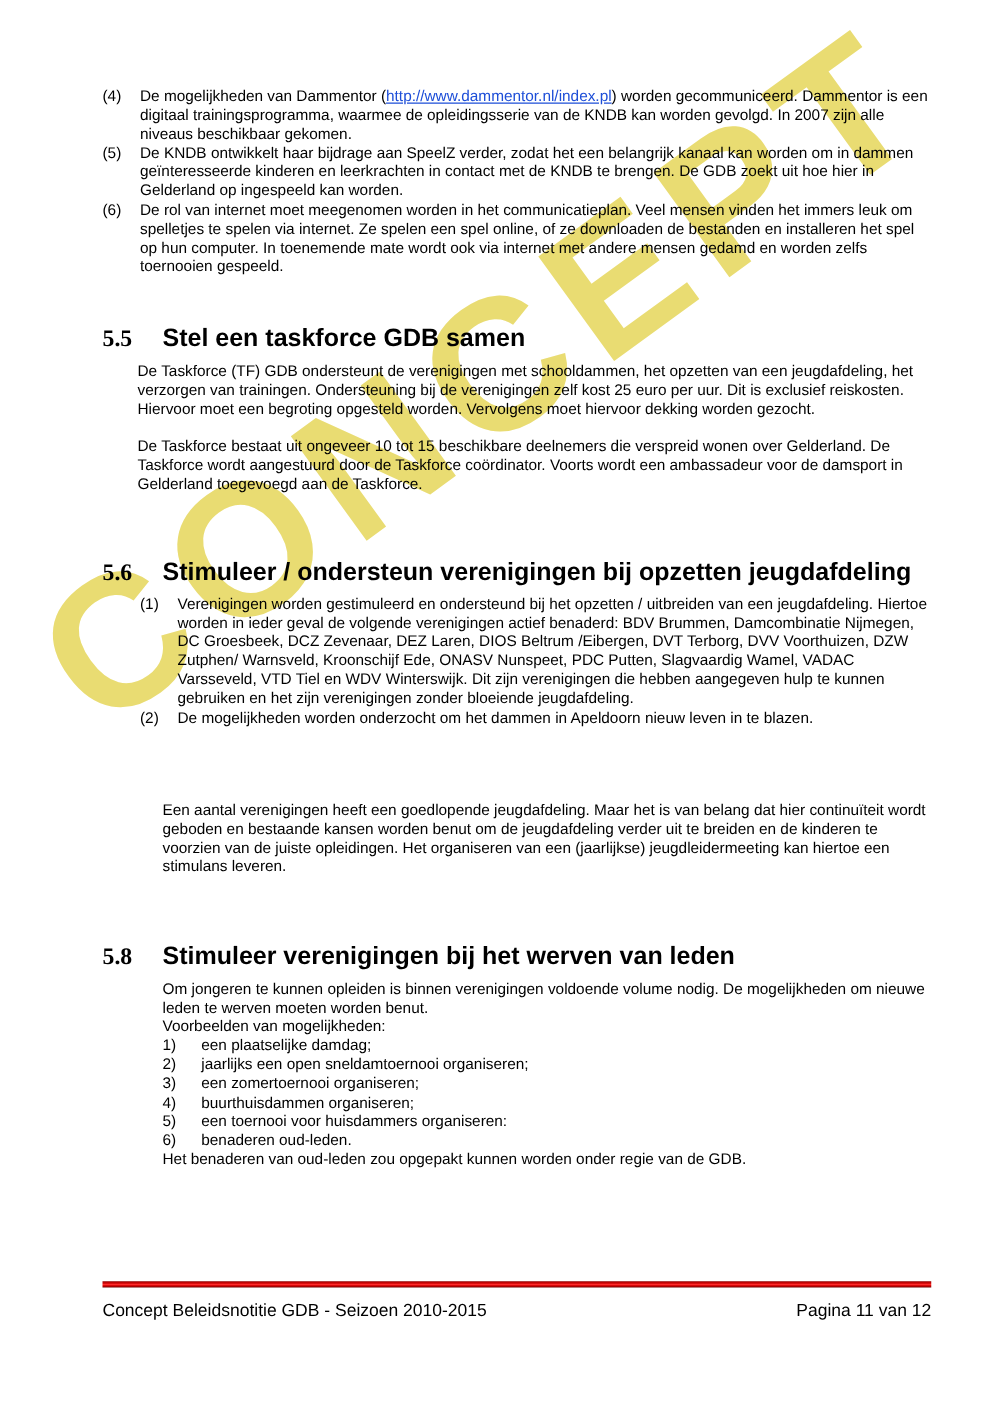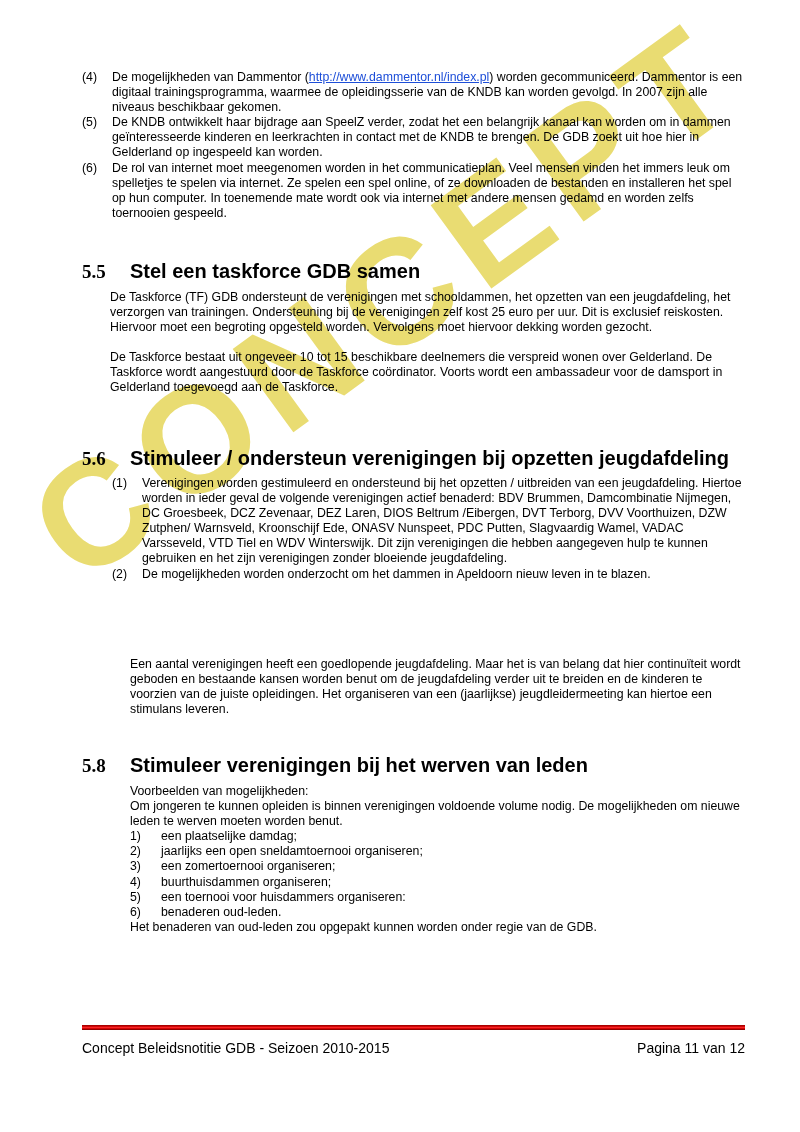--- a/index.html
+++ b/index.html
@@ -213,34 +213,34 @@
           <li>
             <span class="marker">(2)</span>
             <span class="item-body">De mogelijkheden worden onderzocht om het dammen in Apeldoorn nieuw leven in te blazen.</span>
           </li>
         </ul>
       </div>
     </div>
 
     <div class="body-col" style="top:632px;">
       <div style="height:9px;"></div>
-      <div style="margin-left:48px;margin-top:16px;">
+      <div style="margin-left:48px;">
         <p class="txt">Een aantal verenigingen heeft een goedlopende jeugdafdeling. Maar het is van belang dat hier continuïteit wordt geboden en bestaande kansen worden benut om de jeugdafdeling verder uit te breiden en de kinderen te voorzien van de juiste opleidingen. Het organiseren van een (jaarlijkse) jeugdleidermeeting kan hiertoe een stimulans leveren.</p>
       </div>
     </div>
 
     <div class="body-col" style="top:755px;">
       <div class="section">
         <span class="sec-num">5.8</span>
         <span class="sec-title">Stimuleer verenigingen bij het werven van leden</span>
       </div>
       <div style="height:9px;"></div>
       <div style="margin-left:48px;">
+        <p class="txt">Om jongeren te kunnen opleiden is binnen verenigingen voldoende volume nodig. De mogelijkheden om nieuwe leden te werven moeten worden benut.</p>
         <p class="txt">Voorbeelden van mogelijkheden:</p>
-        <p class="txt">Om jongeren te kunnen opleiden is binnen verenigingen voldoende volume nodig. De mogelijkheden om nieuwe leden te werven moeten worden benut.</p>
         <ul class="num-list">
           <li>
             <span class="marker">1)</span>
             <span class="item-body">een plaatselijke damdag;</span>
           </li>
           <li>
             <span class="marker">2)</span>
             <span class="item-body">jaarlijks een open sneldamtoernooi organiseren;</span>
           </li>
           <li>

